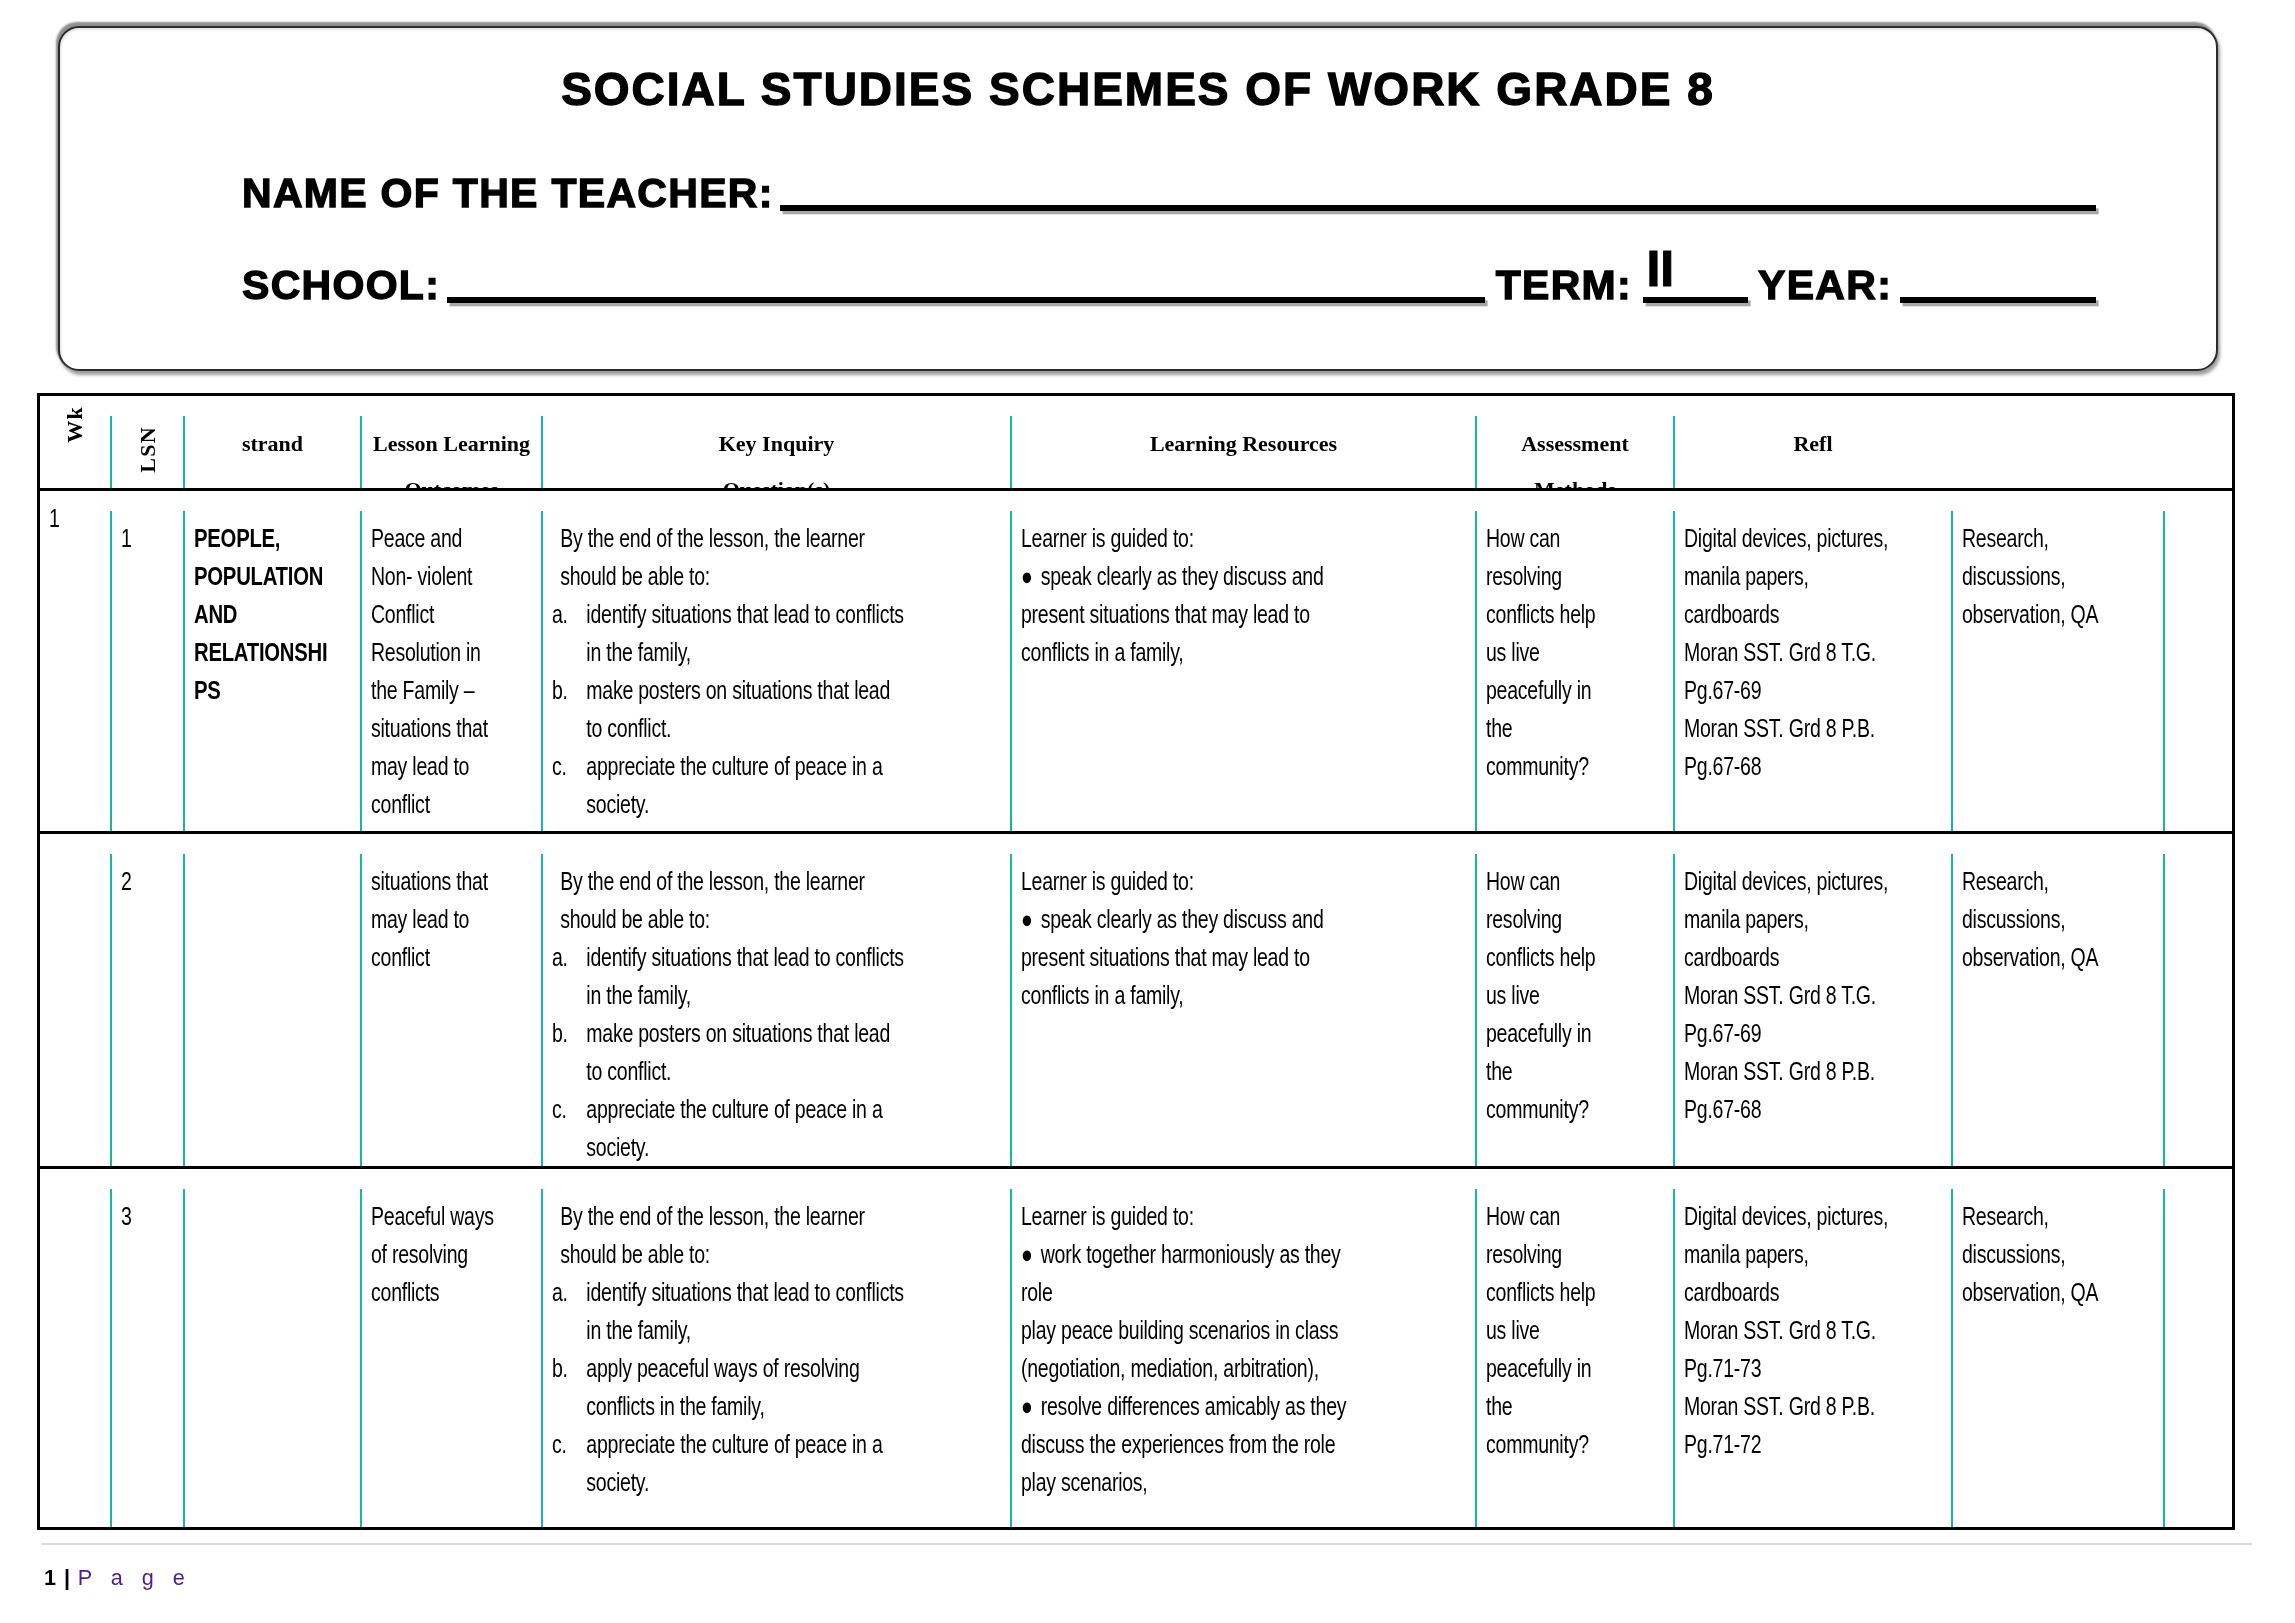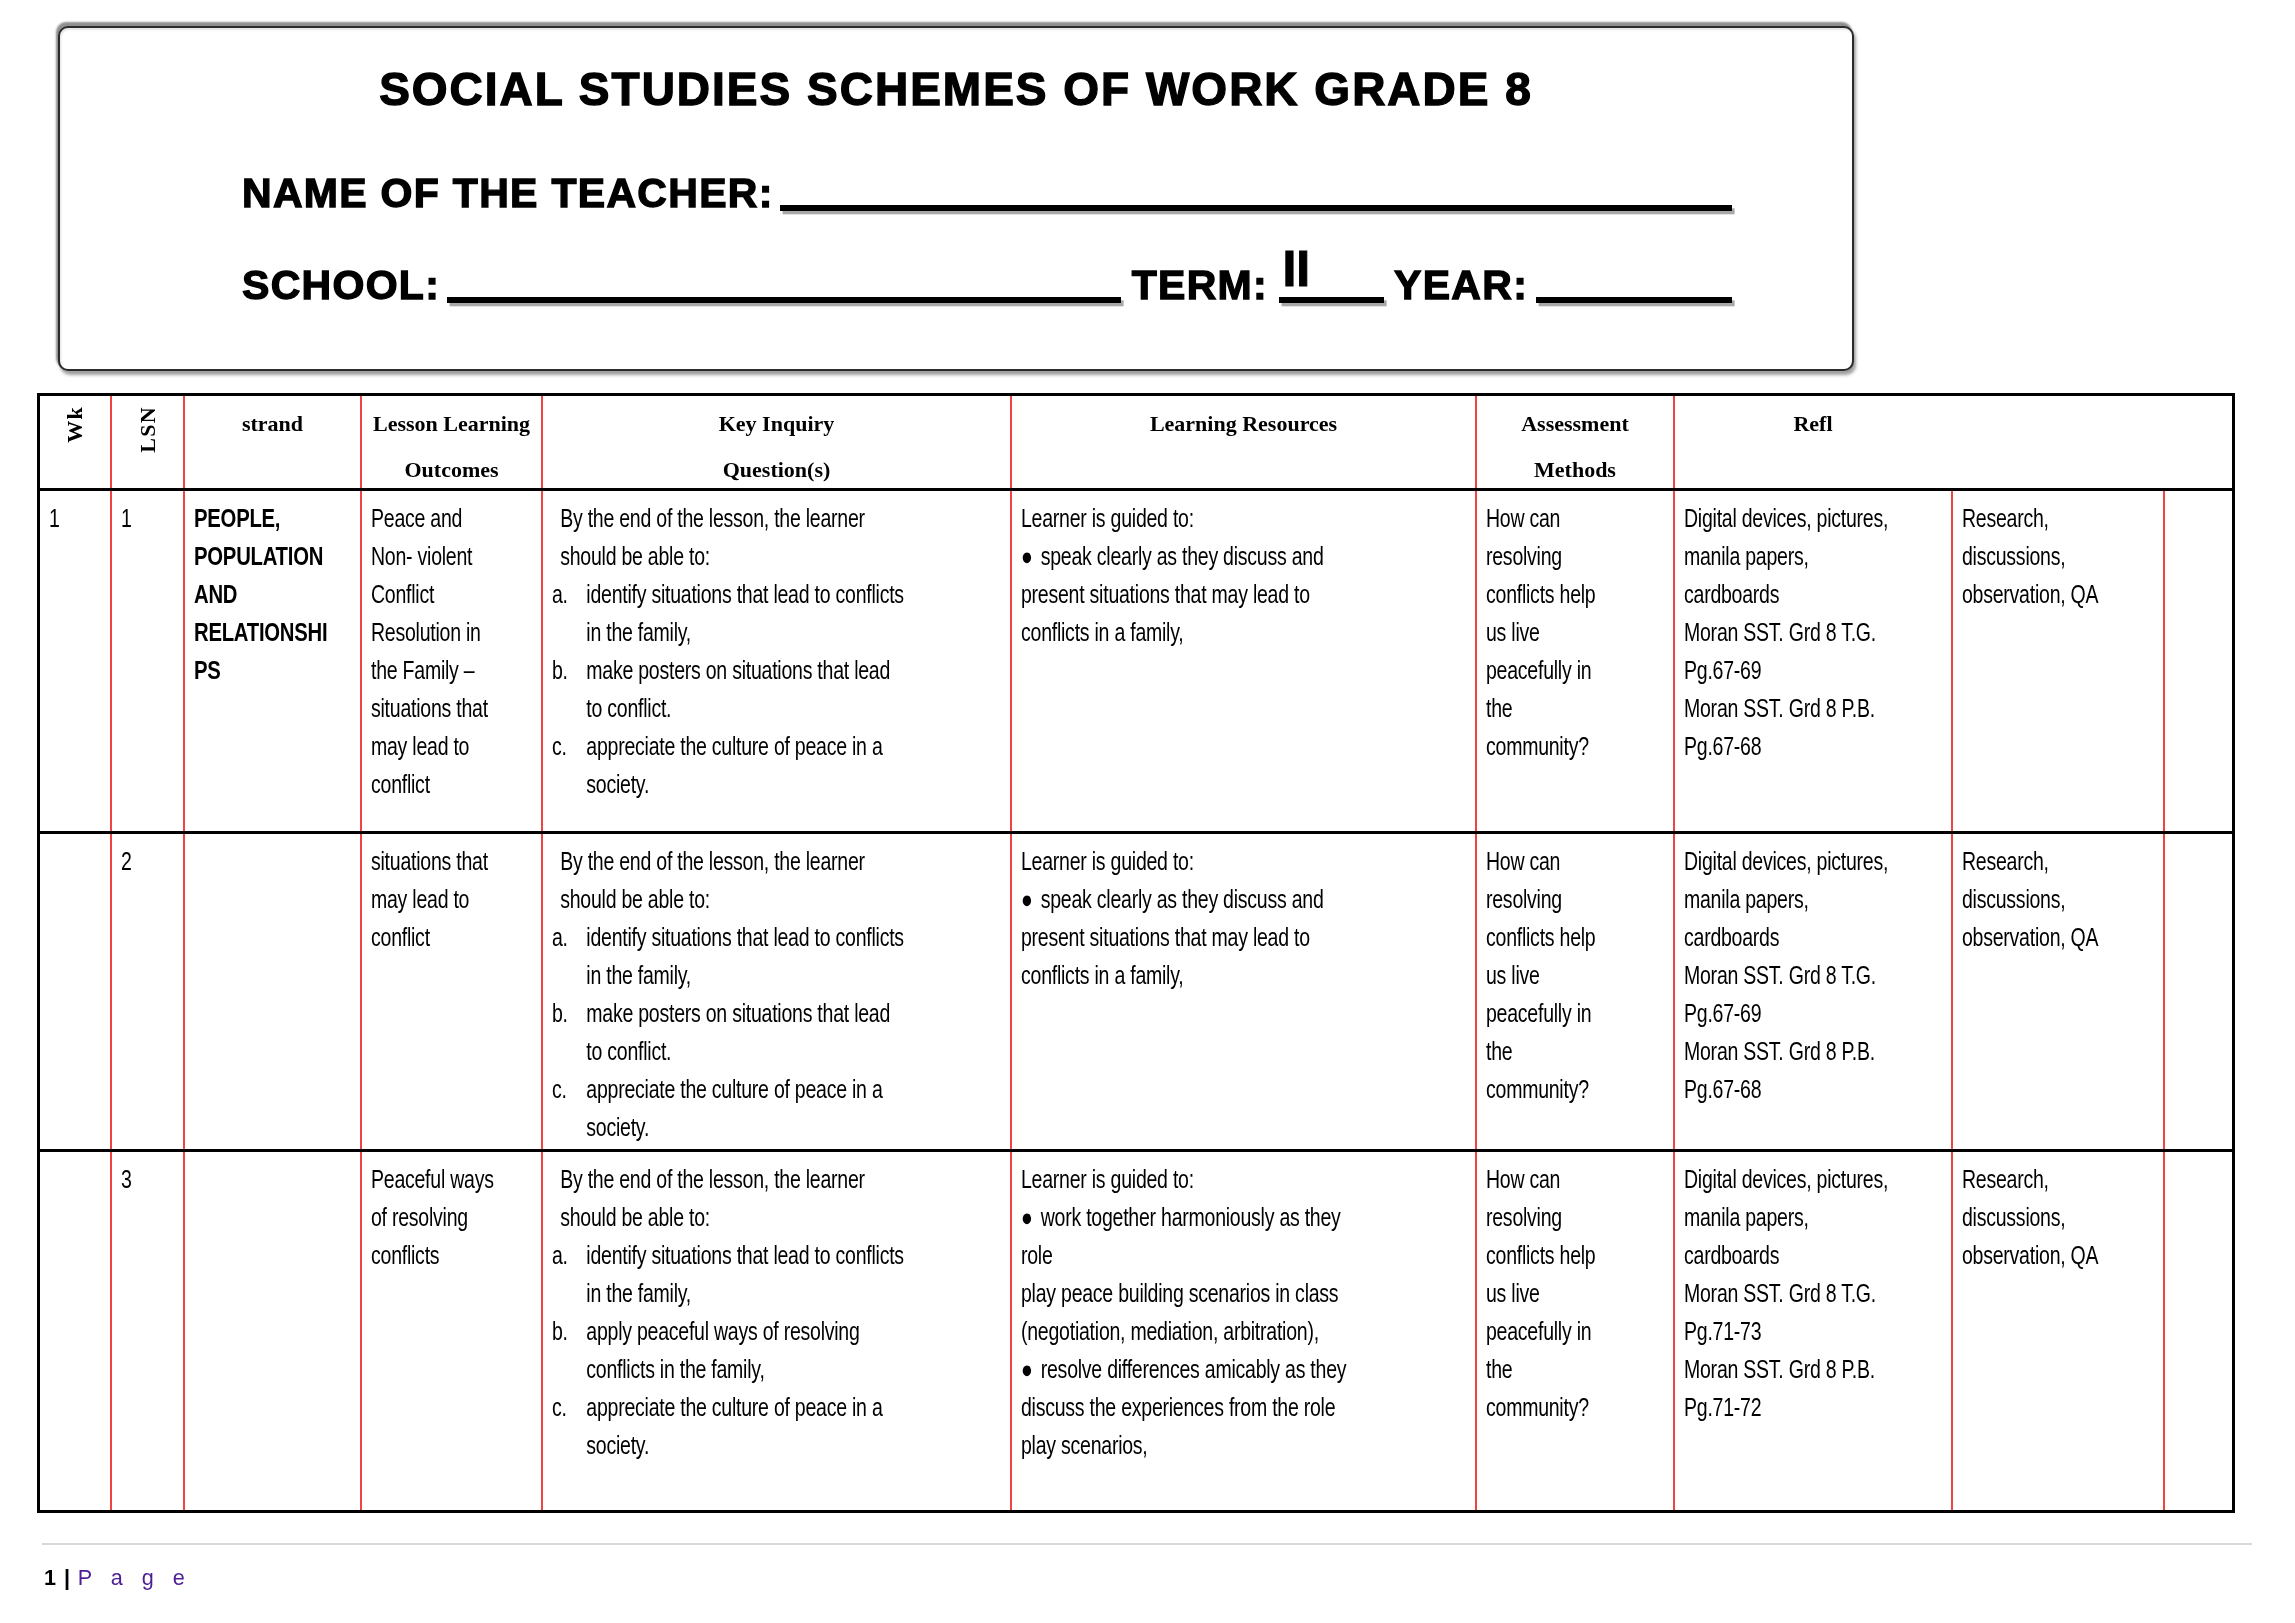--- a/index.html
+++ b/index.html
@@ -6,24 +6,24 @@
   html,body { margin:0; padding:0; }
   body {
     width:2295px; height:1623px; position:relative; overflow:hidden;
     background:#ffffff;
     font-family:"Liberation Sans", sans-serif;
     color:#000;
   }
 
   
   .title-box {
-    position:absolute; left:58px; top:26px; width:1796px; height:345px;
+    position:absolute; left:58px; top:26px; width:2160px; height:345px;
     background:#fff;
     border:2.6px solid #2b2b2b;
-    border-radius:10px;
+    border-radius:21px;
     box-shadow:-2px -3.3px 2px #8f8f8f, 2px 3.9px 3.3px #9f9f9f, inset 1.3px 2px 2px #e6e6e6;
   }
   .doc-title {
     margin-top:34px; text-align:center;
     font-size:46px; font-weight:bold; letter-spacing:2px;
     -webkit-text-stroke:1.3px #000;
   }
   .lines { padding:0 120px 0 182px; }
   .field-line { display:flex; align-items:flex-end; }
   .teacher-line { margin-top:56px; }
@@ -50,21 +50,21 @@
   .trow {
     display:grid;
     grid-template-columns:70px 73px 177px 181px 469px 465px 198px 278px 212px 1fr;
   }
   .trow-header { height:95px; border-bottom:3.9px solid #000; }
   .trow-data + .trow-data { border-top:3.9px solid #000; }
   .r1 { min-height:340px; }
   .r2 { min-height:318px; }
   .r3 { min-height:361px; }
   .cell { padding:7.9px 0 0 9.2px; overflow:hidden; }
-  .cell + .cell { border-left:2px solid #ef4444; }
+  .cell + .cell { border-left:2px solid #14b8a6;margin-top:20px; }
 
   .cin {
     transform:scaleX(0.78); transform-origin:0 0; width:128.2%;
     font-size:25px; line-height:38px; letter-spacing:-0.3px;
   }
   .pre { white-space:pre-line; }
   .strand-text { font-weight:bold; font-size:26px; }
   .intro { padding-left:10.5px; }
   .oitem { display:flex; }
   .om { flex:0 0 44px; }

